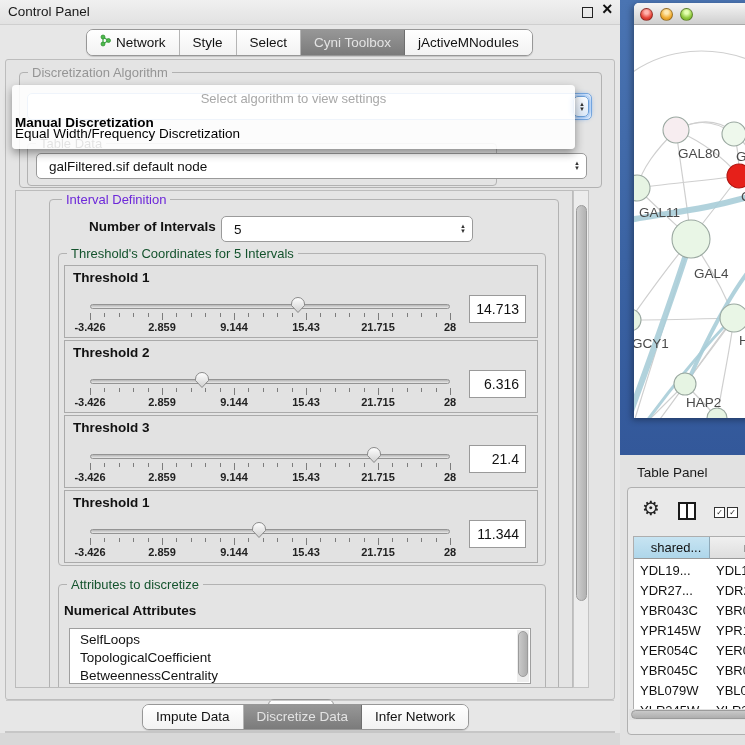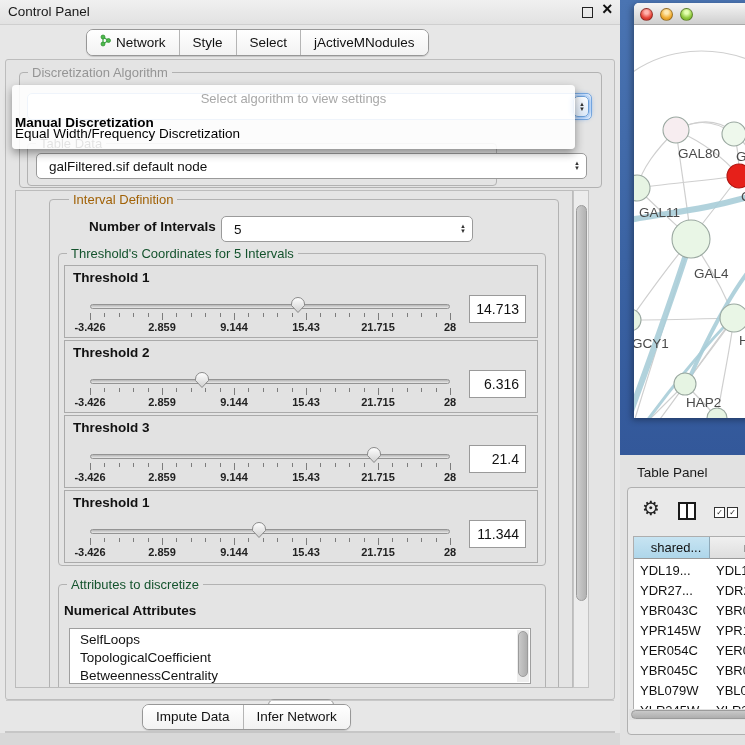--- a/index.html
+++ b/index.html
@@ -41,21 +41,21 @@
   #algo-popup { left:12px; top:85px; width:563px; height:64px; background:rgba(255,255,255,.88); border-radius:4px; box-shadow:0 4px 10px rgba(0,0,0,.4); z-index:50; }
   #algo-placeholder { left:0; right:0; top:6px; text-align:center; color:#a8a8a8; font-size:13px; }
   .popup-item { position:absolute; left:3px; font-size:13.5px; color:#000; white-space:nowrap; }
   .popup-item.first { font-weight:bold;margin-top:8px; }
 
   
   #viewport { left:15px; top:190px; width:558px; height:498px; overflow:hidden; background:#e4e4e4; border:1px solid #bcbcbc; }
   .vscroll { background:#ececec; border:1px solid #c4c4c4; }
   .vthumb { position:absolute; background:linear-gradient(90deg,#cdcdcd,#b2b2b2); border:1px solid #9b9b9b; border-radius:6px; }
 
-  .title-green { color:#a16207;margin-left:7px; }
+  .title-green { color:#6d28d9; }
   .title-blue { color:#14532d; }
 
   .bold-label { position:absolute; font-weight:bold; font-size:13.5px; color:#111; white-space:nowrap; }
 
   
   .thr-panel { position:absolute; left:48px; width:474px; height:73px; background:#e2e2e2; border:1px solid #aaaaaa; }
   .thr-label { position:absolute; left:8px; top:4px; font-weight:bold; font-size:13.5px; }
   .thr-track { position:absolute; left:25px; top:38px; width:360px; height:5px; background:linear-gradient(#b5b5b5,#e9e9e9); border:1px solid #949494; border-radius:3px; }
   .thr-thumb { position:absolute; top:30px; width:16px; height:18px; }
   .tick { position:absolute; width:1px; background:#7c7c7c; top:47px; }
@@ -125,20 +125,23 @@
               <circle cx="3" cy="10" r="2" fill="#4cbb4c" stroke="#2d8a2d" stroke-width=".7"></circle>
               <circle cx="8.5" cy="6.5" r="2" fill="#4cbb4c" stroke="#2d8a2d" stroke-width=".7"></circle>
             </svg></span>
           <span>Network</span>
         </div>
         <div class="tab">
           <span>Style</span>
         </div>
         <div class="tab">
           <span>Select</span>
+        </div>
+        <div class="tab selected">
+          <span>Cyni Toolbox</span>
         </div>
         <div class="tab">
           <span>jActiveMNodules</span>
         </div>
       </div>
 
     <div id="main-panel" class="abs"></div>
 
     <div class="group" style="left:19px; top:72px; width:583px; height:116px; background:#e4e4e4;">
       <span class="group-chip" style="color:rgba(70,70,70,.5);">Discretization Algorithm</span>
@@ -393,20 +396,23 @@
     </div>
 
     <div class="abs push-btn" style="left:268px; top:671px; width:66px; height:23px; line-height:21px;margin-top:28px;">Apply</div>
 
     <div class="abs" style="left:6px; top:700px; width:608px; height:1px; background:#c8c8c8;"></div>
 
     <div id="bottom-tabs" class="abs tabgroup">
         <div class="tab">
           <span>Impute Data</span>
         </div>
+        <div class="tab selected">
+          <span>Discretize Data</span>
+        </div>
         <div class="tab">
           <span>Infer Network</span>
         </div>
       </div>
 
     <div id="panel-bottom-edge" class="abs"></div>
     <div id="below-strip" class="abs"></div>
   </div>
 
   <div id="right-bg" class="abs"></div>

